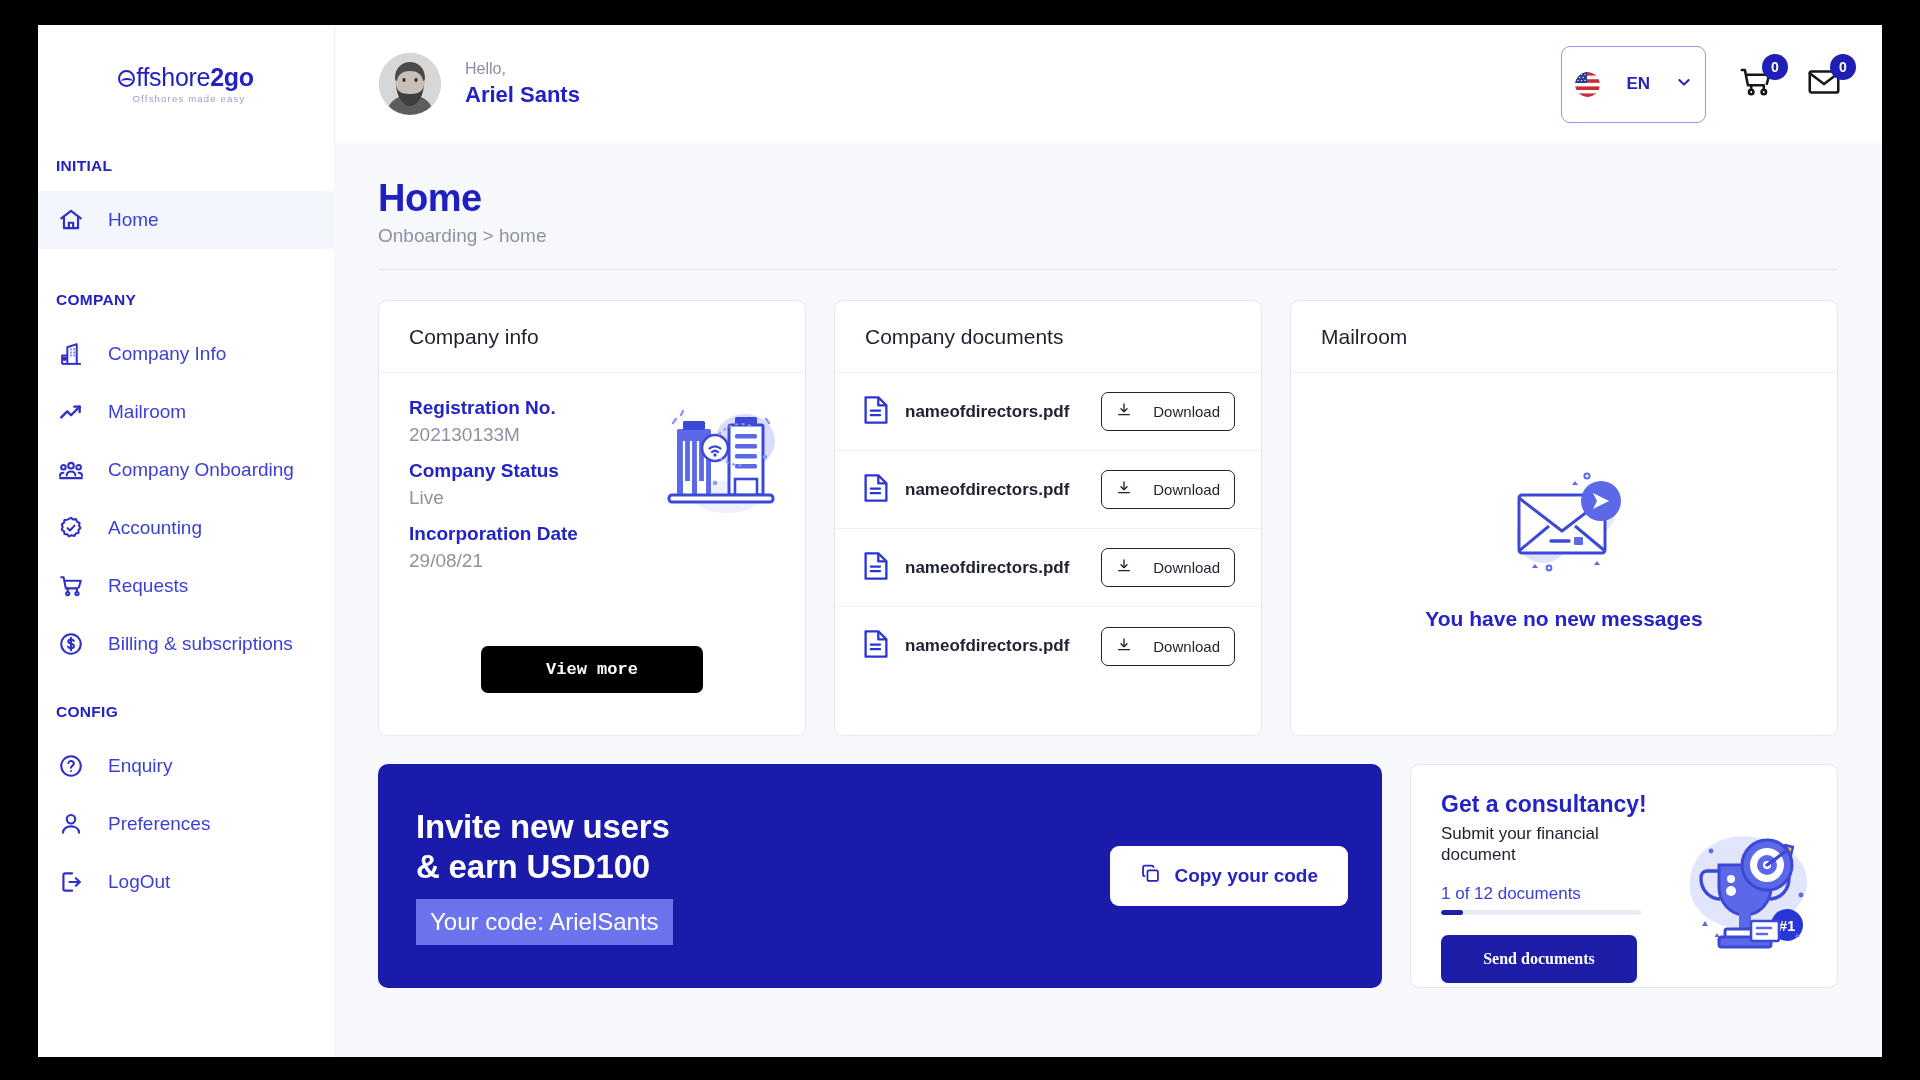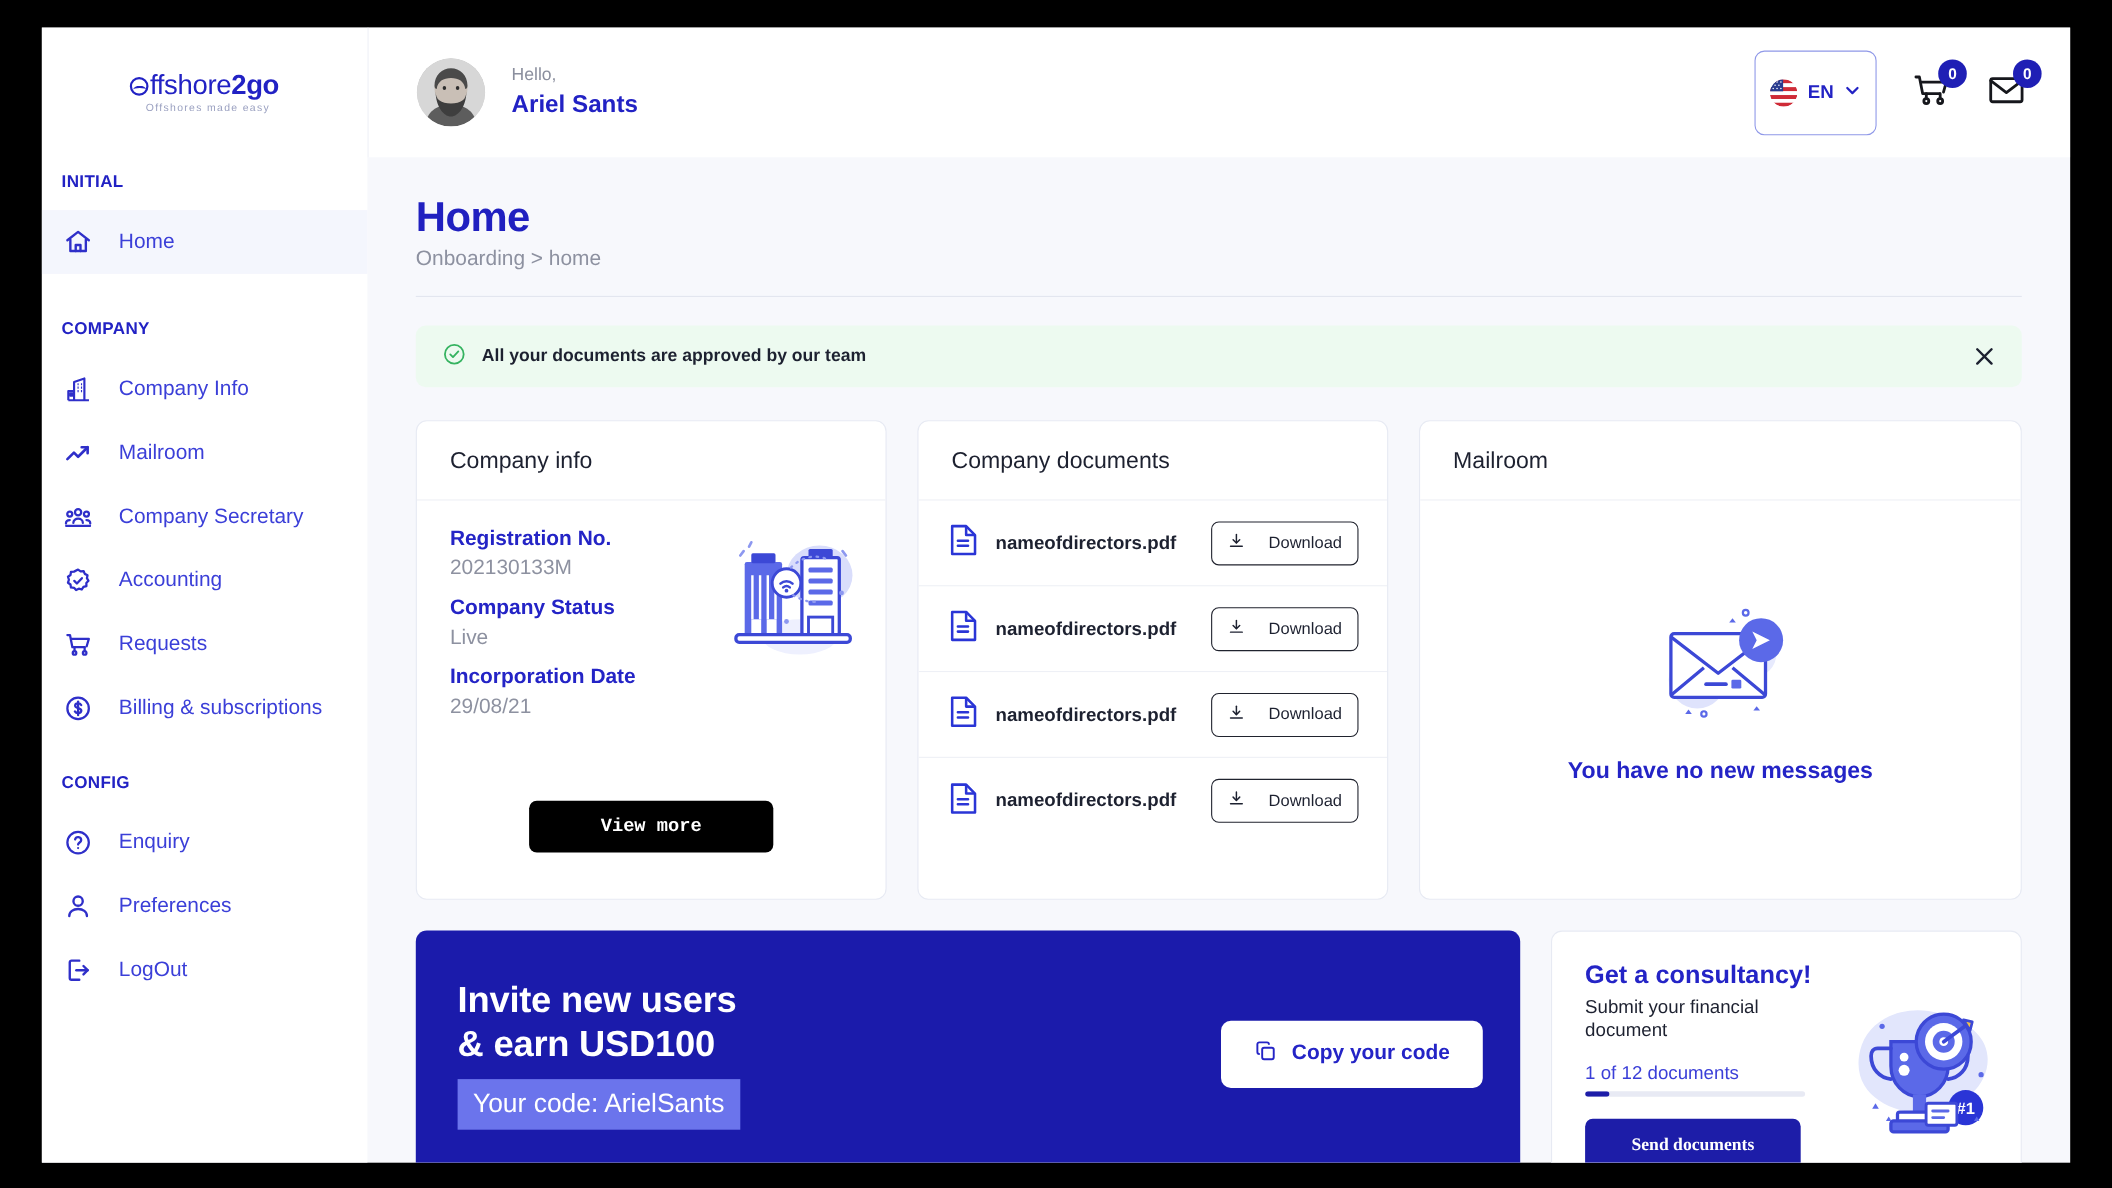--- a/index.html
+++ b/index.html
@@ -139,21 +139,21 @@
   .greet .name { font-size: 22px; font-weight: 700; color: #2222c4; margin-top: 2px; }
   .top-right {
     margin-left: auto;
     display: flex;
     align-items: center;
     gap: 32px;
   }
   .lang {
     display: flex;
     align-items: center;
-    gap: 9px;
+    gap: 26px;
     border: 1.5px solid #8f98e8;
     border-radius: 9px;
     padding: 25px 13px;
     cursor: pointer;
   }
   .flag {
     width: 25px; height: 25px;
     border-radius: 50%;
     overflow: hidden;
     position: relative;
@@ -496,21 +496,21 @@
         <svg width="26" height="26" viewBox="0 0 24 24" fill="none" stroke="currentColor" stroke-width="1.9" stroke-linecap="round">
           <circle cx="12" cy="8" r="2.6"></circle>
             <circle cx="5" cy="9.5" r="2.1"></circle>
             <circle cx="19" cy="9.5" r="2.1"></circle>
           <path d="M8 17c0-2.2 1.8-3.6 4-3.6s4 1.4 4 3.6"></path>
           <path d="M1.8 17.5c0-1.8 1.4-2.9 3.2-2.9"></path>
             <path d="M22.2 17.5c0-1.8-1.4-2.9-3.2-2.9"></path>
           <path d="M2 19.5h20"></path>
         </svg>
       </span>
-      <span>Company Secretary</span>
+      <span>Company Onboarding</span>
     </div>
 
     <div class="nav-item">
       <span class="ico">
         <svg width="26" height="26" viewBox="0 0 24 24" fill="none" stroke="currentColor" stroke-width="1.9" stroke-linecap="round" stroke-linejoin="round">
           <path d="M12 2.6l2.1 1.5 2.5-.3 1 2.4 2.3 1.1-.5 2.5 1.3 2.2-1.8 1.8.1 2.6-2.5.7-1.4 2.2-2.5-.7-2.3 1.2-1.7-1.9-2.6-.3-.4-2.5-2.1-1.5 .8-2.5-.8-2.5 2.1-1.5 .4-2.5 2.6-.3z"></path>
           <path d="M8.8 12.1l2.2 2.2 4.2-4.5"></path>
         </svg>
       </span>
       <span>Accounting</span>
@@ -658,34 +658,20 @@
         </div>
       </div>
     </header>
 
     <div class="content">
 
       <h1 class="page-title">Home</h1>
       <div class="breadcrumb">Onboarding &gt; home</div>
       <div class="divider"></div>
 
-      <div class="alert">
-        <span>
-          <svg width="22" height="22" viewBox="0 0 24 24" fill="none" stroke="#35b360" stroke-width="1.8" stroke-linecap="round" stroke-linejoin="round">
-            <circle cx="12" cy="12" r="9.3"></circle>
-              <path d="M8 12.2l2.7 2.7 5.3-5.7"></path>
-          </svg>
-        </span>
-        <span class="msg">All your documents are approved by our team</span>
-        <span class="close">
-          <svg width="24" height="24" viewBox="0 0 24 24" fill="none" stroke="currentColor" stroke-width="2.2" stroke-linecap="round">
-              <path d="M5.5 5.5l13 13M18.5 5.5l-13 13"></path>
-            </svg>
-        </span>
-      </div>
 
       <div class="cards-row">
 
         <section class="card card-a">
           <div class="card-head">Company info</div>
           <div class="cinfo-body">
             <div class="cinfo-fields">
               <div class="f-label">Registration No.</div>
               <div class="f-value">202130133M</div>
               <div class="f-label">Company Status</div>

